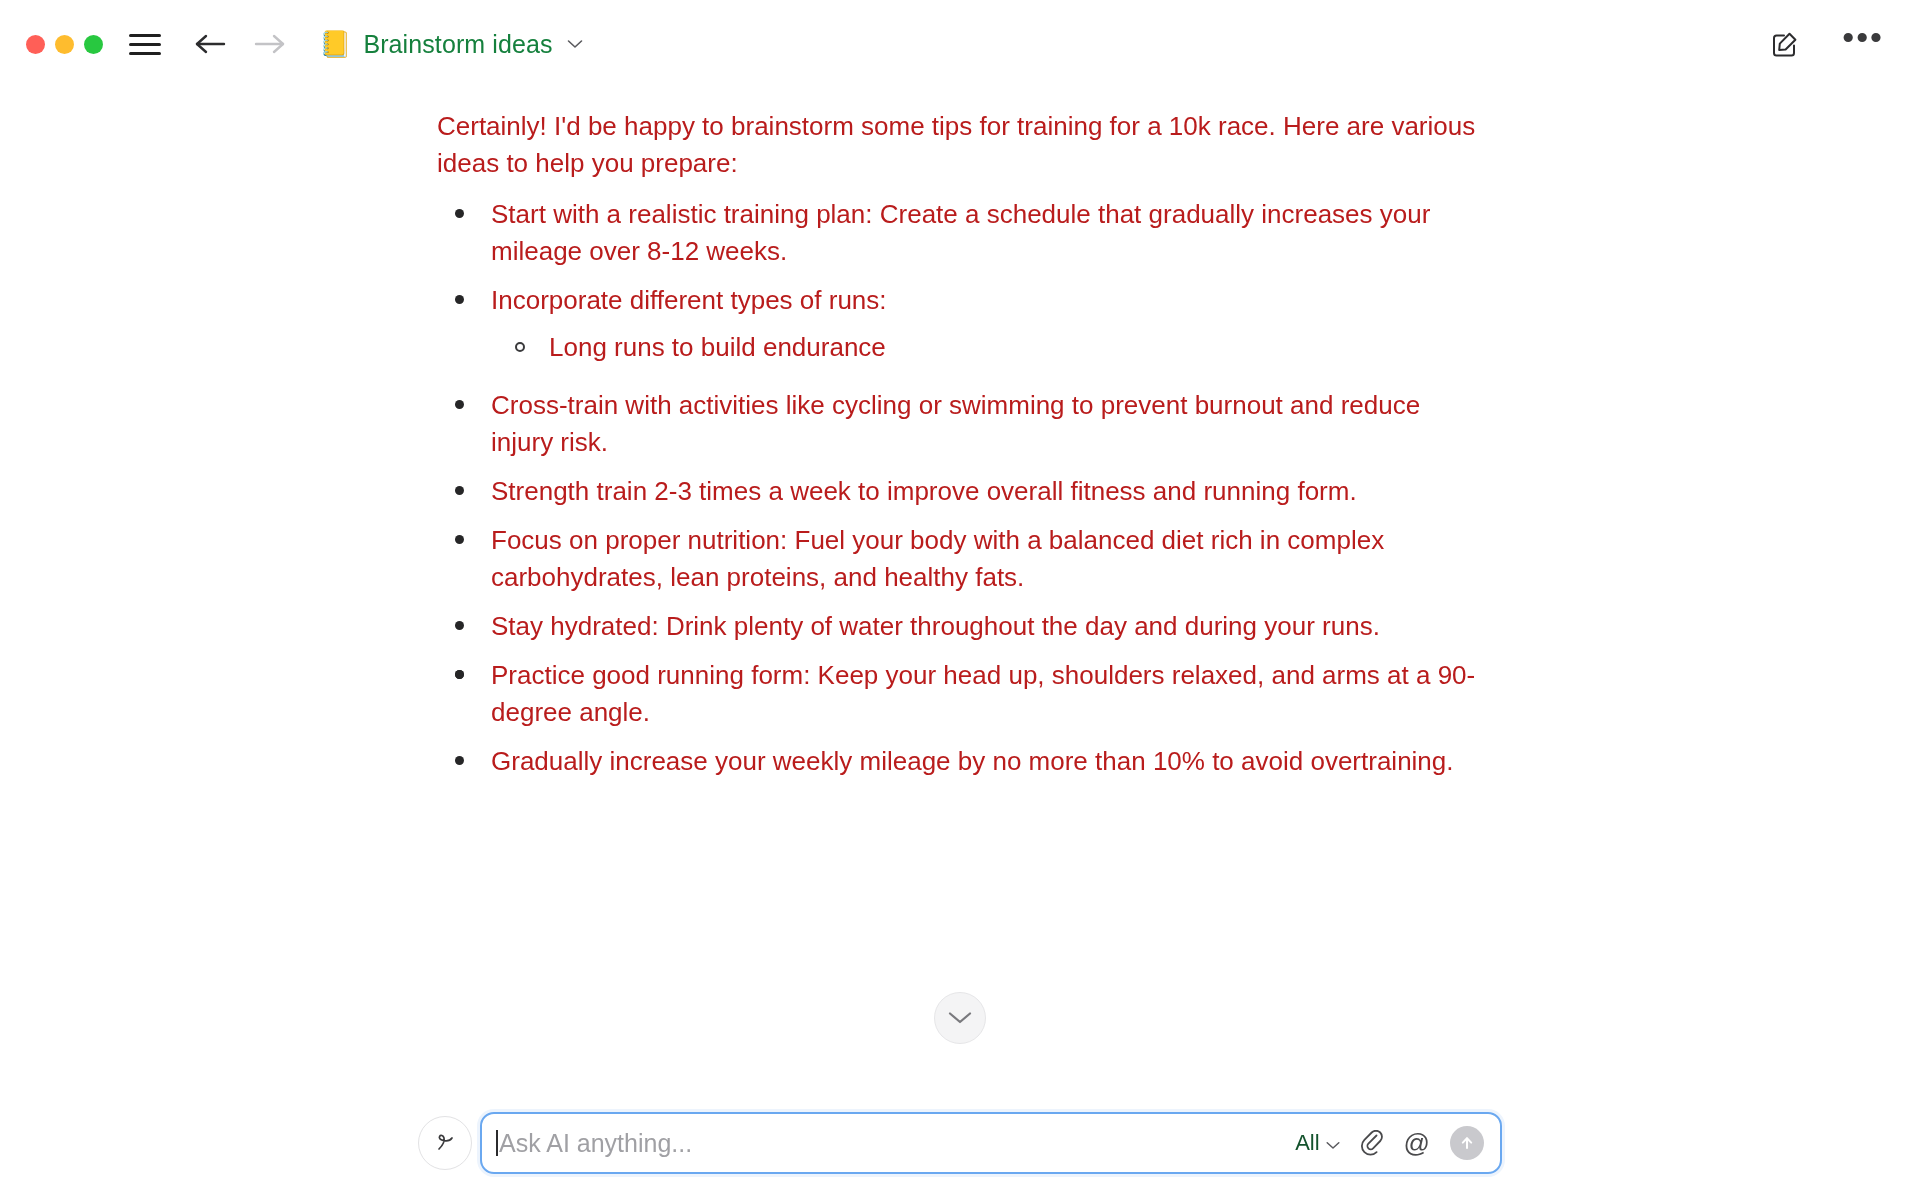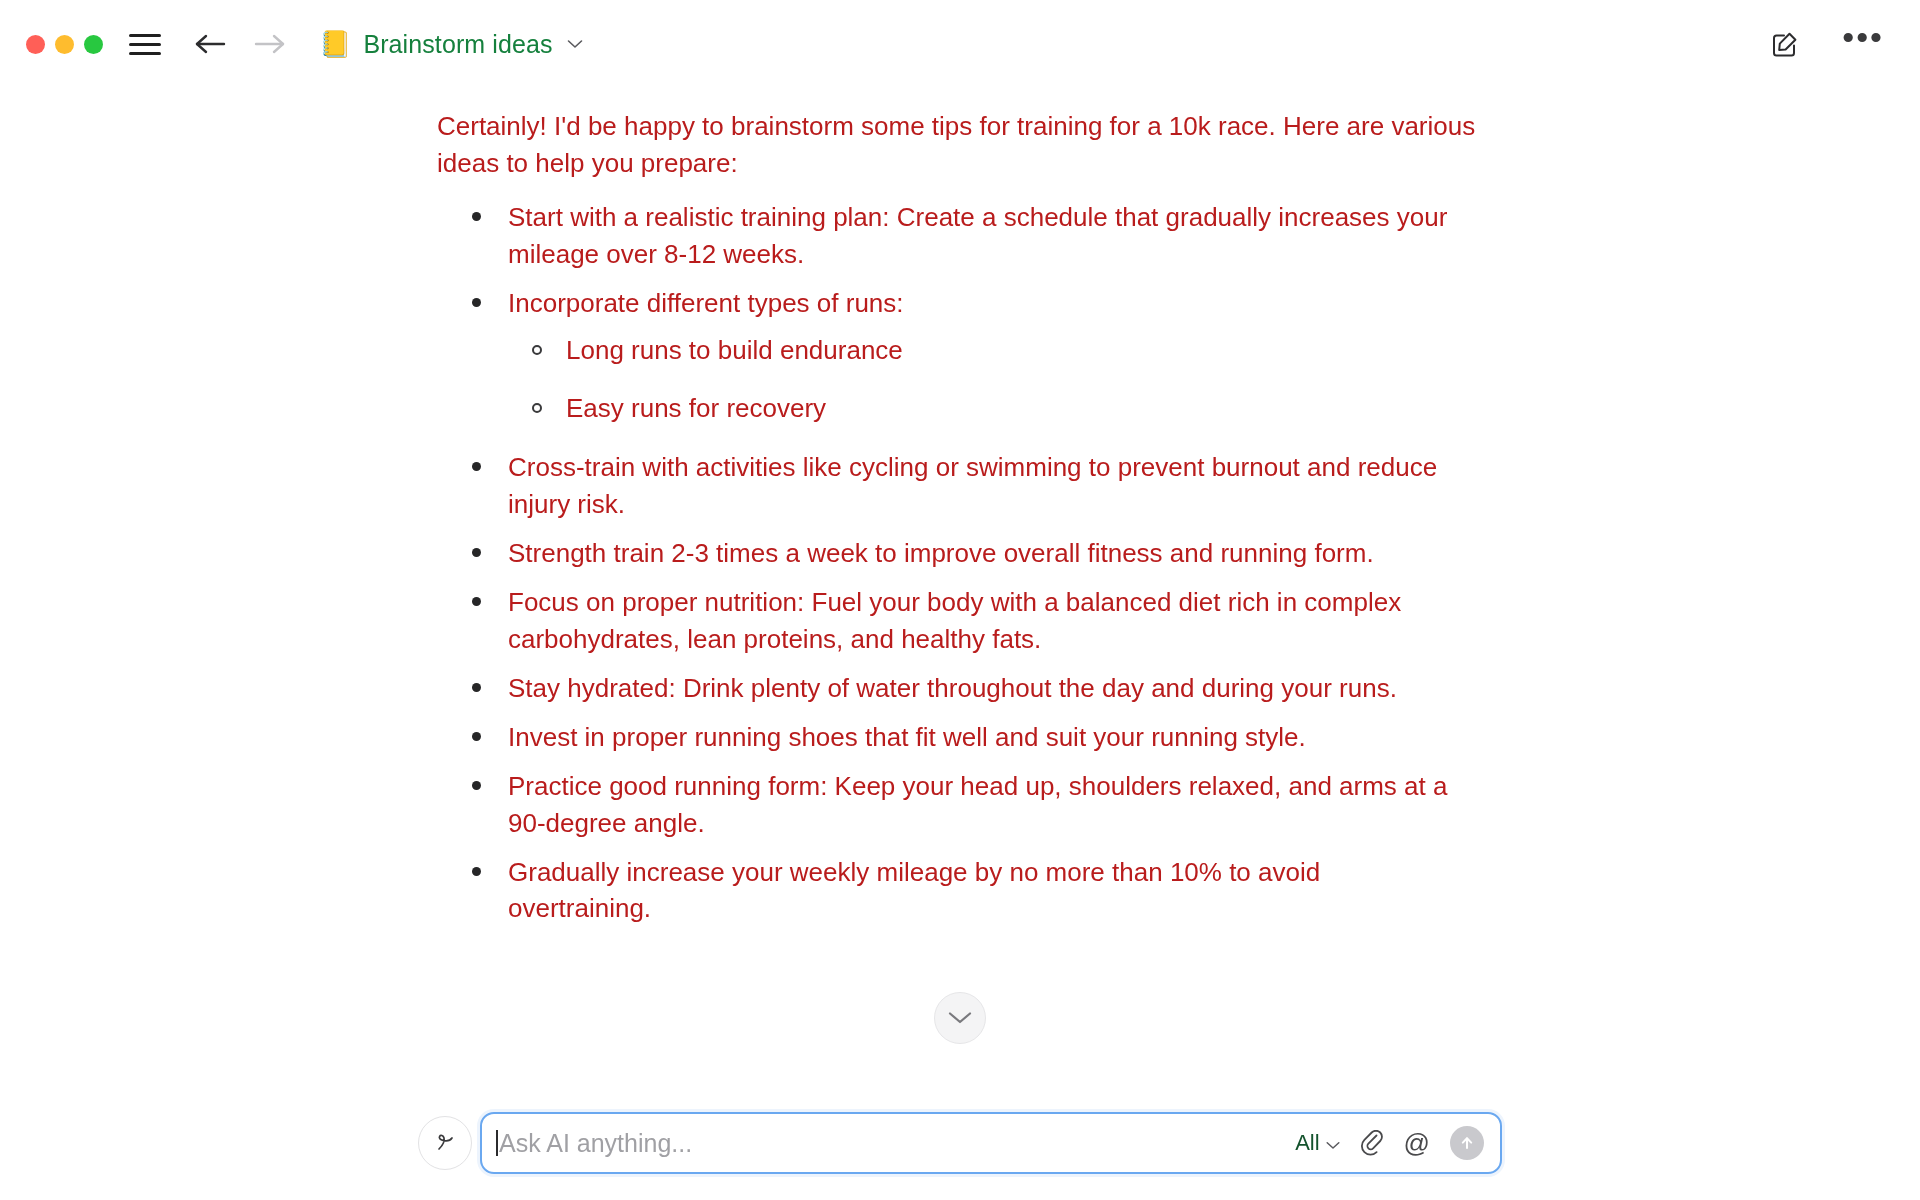--- a/index.html
+++ b/index.html
@@ -103,21 +103,21 @@
     font-size: 26px;
     line-height: 1.42;
     font-weight: 400;
   }
   .intro {
     margin: 0 0 14px 0;
     padding: 0 0 0 2px;
   }
   ul.lvl1 {
     list-style: none;
-    margin: 17px; padding: 0 0 0 56px;
+    margin: 0; padding: 0 0 0 56px;
   }
   ul.lvl1 > li {
     position: relative;
     margin: 0 0 12px 0;
     padding-left: 0;
   }
   ul.lvl1 > li > .bullet {
     position: absolute;
     left: -36px; top: 13px;
     width: 9px; height: 9px;
@@ -297,24 +297,20 @@
         </li>
 
         <li>
           <span class="bullet"></span>
           <span class="li-text">Incorporate different types of runs:</span>
           <ul class="lvl2">
             <li>
               <span class="bullet-o"></span>
               <span class="li-text">Long runs to build endurance</span>
             </li>
-            <li>
-              <span class="bullet-o"></span>
-              <span class="li-text">Easy runs for recovery</span>
-            </li>
           </ul>
         </li>
 
         <li>
           <span class="bullet"></span>
           <span class="li-text">Cross-train with activities like cycling or swimming to prevent burnout and reduce injury risk.</span>
         </li>
 
         <li>
           <span class="bullet"></span>
@@ -326,21 +322,20 @@
           <span class="li-text">Focus on proper nutrition: Fuel your body with a balanced diet rich in complex carbohydrates, lean proteins, and healthy fats.</span>
         </li>
 
         <li>
           <span class="bullet"></span>
           <span class="li-text">Stay hydrated: Drink plenty of water throughout the day and during your runs.</span>
         </li>
 
         <li>
           <span class="bullet"></span>
-          <span class="li-text">Invest in proper running shoes that fit well and suit your running style.</span>
         </li>
 
         <li>
           <span class="bullet"></span>
           <span class="li-text">Practice good running form: Keep your head up, shoulders relaxed, and arms at a 90-degree angle.</span>
         </li>
 
         <li>
           <span class="bullet"></span>
           <span class="li-text">Gradually increase your weekly mileage by no more than 10% to avoid overtraining.</span>

